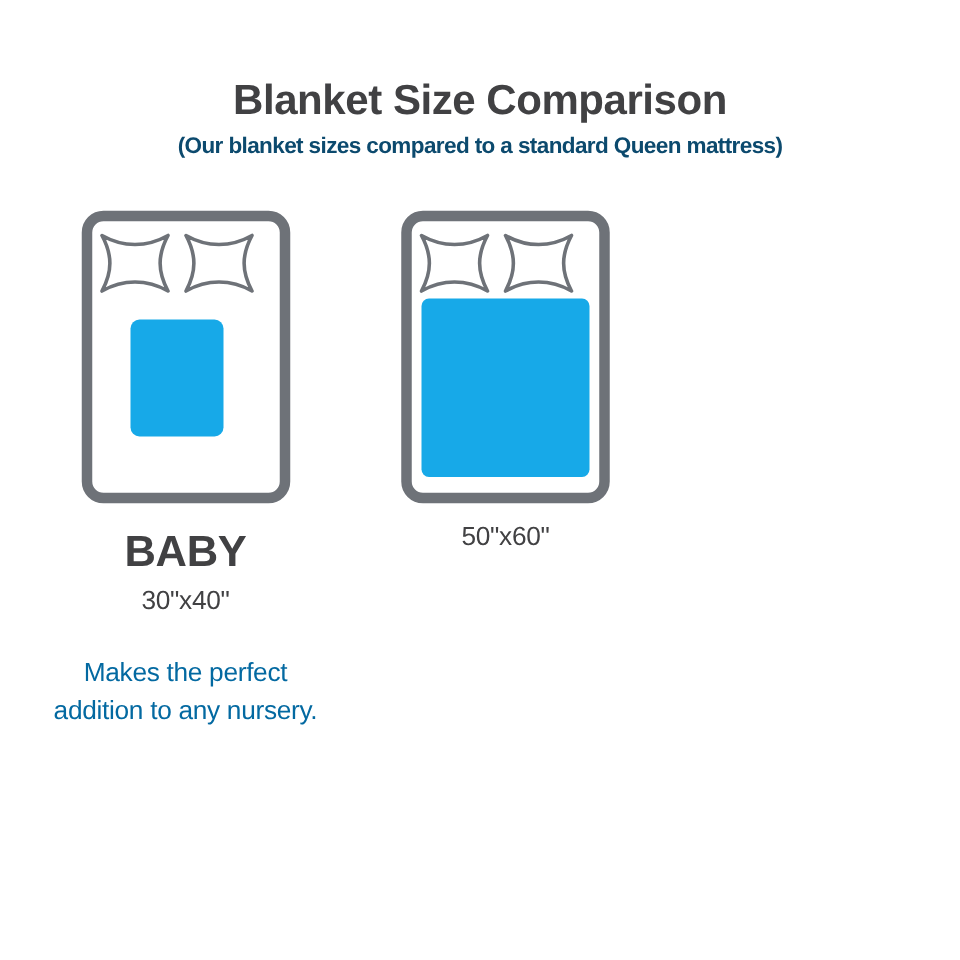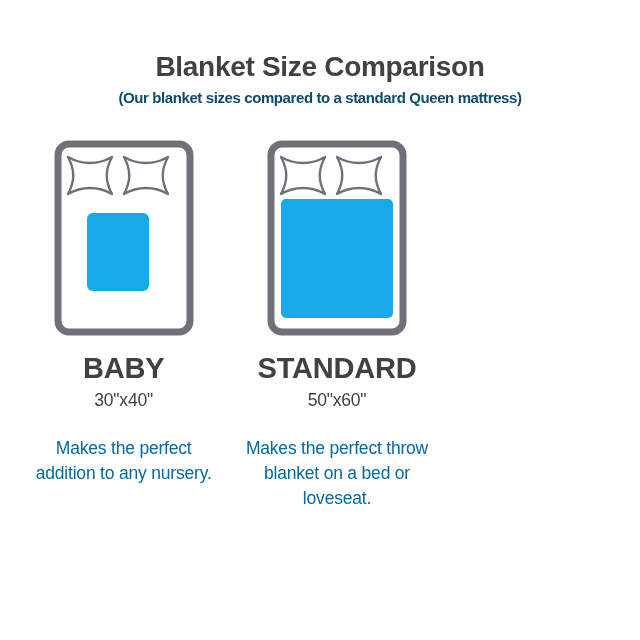--- a/index.html
+++ b/index.html
@@ -122,20 +122,18 @@
 
     <div class="col">
       <div class="bed-wrap">
         <svg width="140" height="196" viewBox="0 0 140 196">
           <rect x="4" y="4" width="132" height="188" rx="11" ry="11" fill="#ffffff" stroke="#6E7278" stroke-width="7"></rect>
           <path d="M14,17 C28,25 44,25 58,17 C51,30 51,41 58,54 C44,46 28,46 14,54 C21,41 21,30 14,17 Z" fill="#ffffff" stroke="#6E7278" stroke-width="2.4" stroke-linejoin="round"></path>
           <path d="M70,17 C84,25 100,25 114,17 C107,30 107,41 114,54 C100,46 84,46 70,54 C77,41 77,30 70,17 Z" fill="#ffffff" stroke="#6E7278" stroke-width="2.4" stroke-linejoin="round"></path>
           <rect x="14" y="59" width="112" height="119" rx="5" ry="5" fill="#17A9E8"></rect>
         </svg>
       </div>
-      <div class="size-name">STANDARD</div>
       <div class="size-dims">50"x60"</div>
-      <div class="desc">Makes the perfect throw blanket on a bed or loveseat.</div>
     </div>
 
 
   </div>
 </div>
 
 </body></html>

